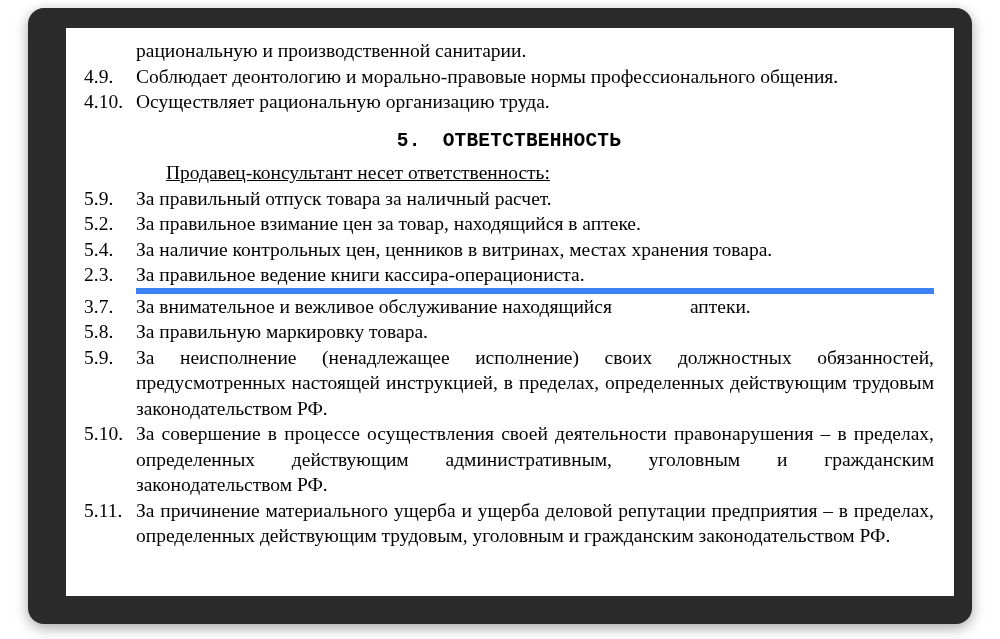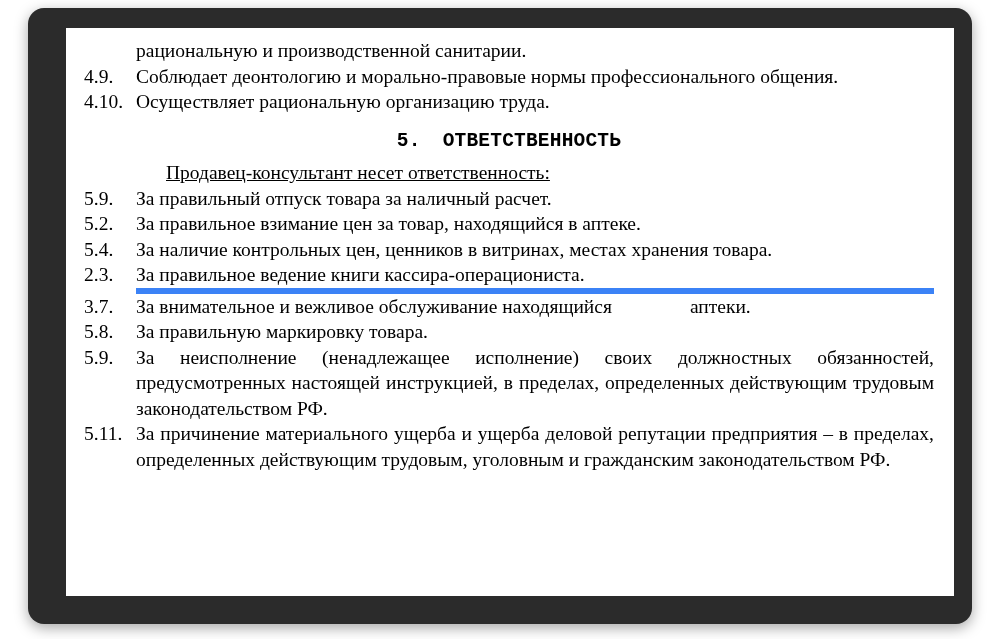--- a/index.html
+++ b/index.html
@@ -160,20 +160,24 @@
       <div class="para">
         <span class="num">5.8.</span>
         <span class="txt">За правильную маркировку товара.</span>
       </div>
 
       <div class="para justify">
         <span class="num">5.9.</span>
         <span class="txt">За неисполнение (ненадлежащее исполнение) своих должностных обязанностей, предусмотренных настоящей инструкцией, в пределах, определенных действующим трудовым законодательством РФ.</span>
       </div>
 
+      <div class="para justify">
+        <span class="num">5.10.</span>
+        <span class="txt">За совершение в процессе осуществления своей деятельности правонарушения – в пределах, определенных действующим административным, уголовным и гражданским законодательством РФ.</span>
+      </div>
 
       <div class="para justify">
         <span class="num">5.11.</span>
         <span class="txt">За причинение материального ущерба и ущерба деловой репутации предприятия – в пределах, определенных действующим трудовым, уголовным и гражданским законодательством РФ.</span>
       </div>
 
     </div>
   </div>
 </div>
 

